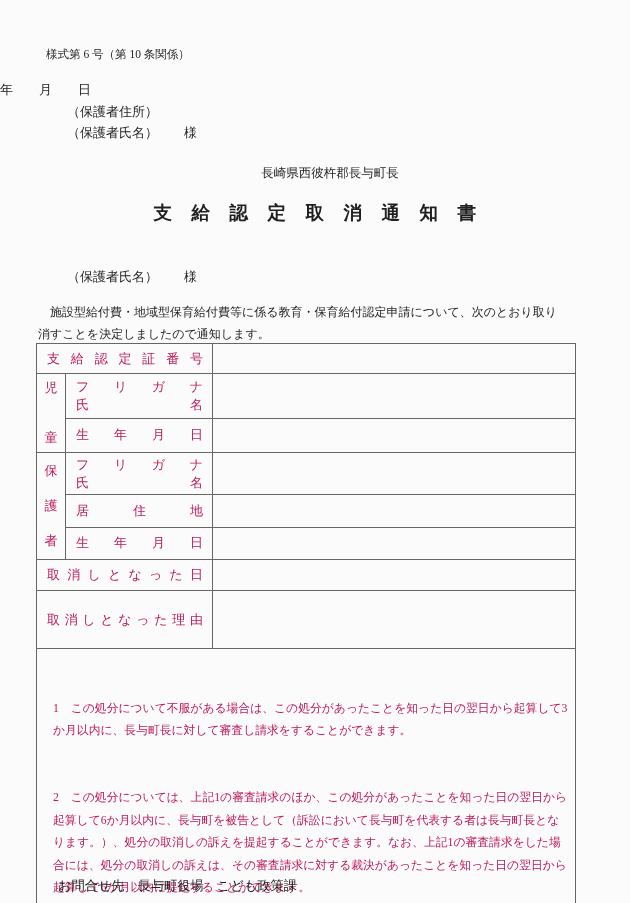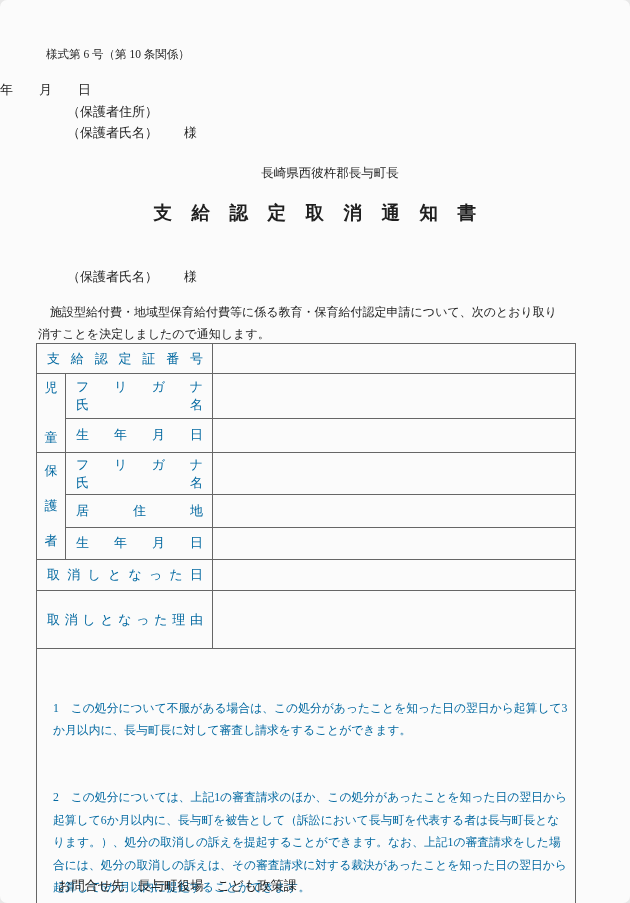--- a/index.html
+++ b/index.html
@@ -3,41 +3,40 @@
 <meta charset="utf-8">
 <style>
   html,body{margin:0;padding:0;background:#e8e8e8;}
   .page{
     position:relative;
     width:630px;height:903px;
     background:#fbfbfb;
     font-family:"Liberation Serif","DejaVu Serif",serif;
     color:#1f1f1f;
     overflow:hidden;
-    border-radius:7px;
   }
   .abs{position:absolute;white-space:pre;}
   .form-number{top:47px;left:46px;font-size:11.5px;}
   .date-line{top:81px;left:0;width:585px;text-align:left;font-size:13px;}
   .guardian-address{top:103px;left:67px;font-size:13px;font-family:Liberation Mono, monospace;}
   .guardian-name{top:124px;left:67px;font-size:13px;}
   .issuer{top:165px;left:0;width:630px;text-align:center;text-indent:30px;font-size:12.5px;}
   .doc-title{top:200px;left:0;width:630px;text-align:center;font-size:18.5px;font-weight:bold;letter-spacing:.5px;}
   .recipient{top:268px;left:67px;font-size:13px;}
   .body-par{top:301px;left:38px;font-size:12px;line-height:22.4px;}
   .footer-contact{top:845px;left:58px;font-size:13.2px;margin-top:32px;}
 
   table.main{
     position:absolute;top:343px;left:36px;
     width:539px;border-collapse:collapse;table-layout:fixed;
   }
   table.main td{
     border:1px solid #666666;
     padding:0;vertical-align:middle;
-    font-size:13px;color:#0369a1;
+    font-size:13px;color:#be185d;
     overflow:hidden;
   }
   .spread{
     display:block;
     text-align:justify;text-align-last:justify;
     text-justify:inter-character;
     padding:0 9px 0 10px;
   }
   .two-line{padding:2px 0;line-height:18px;}
   .two-line .spread{line-height:18px;}

